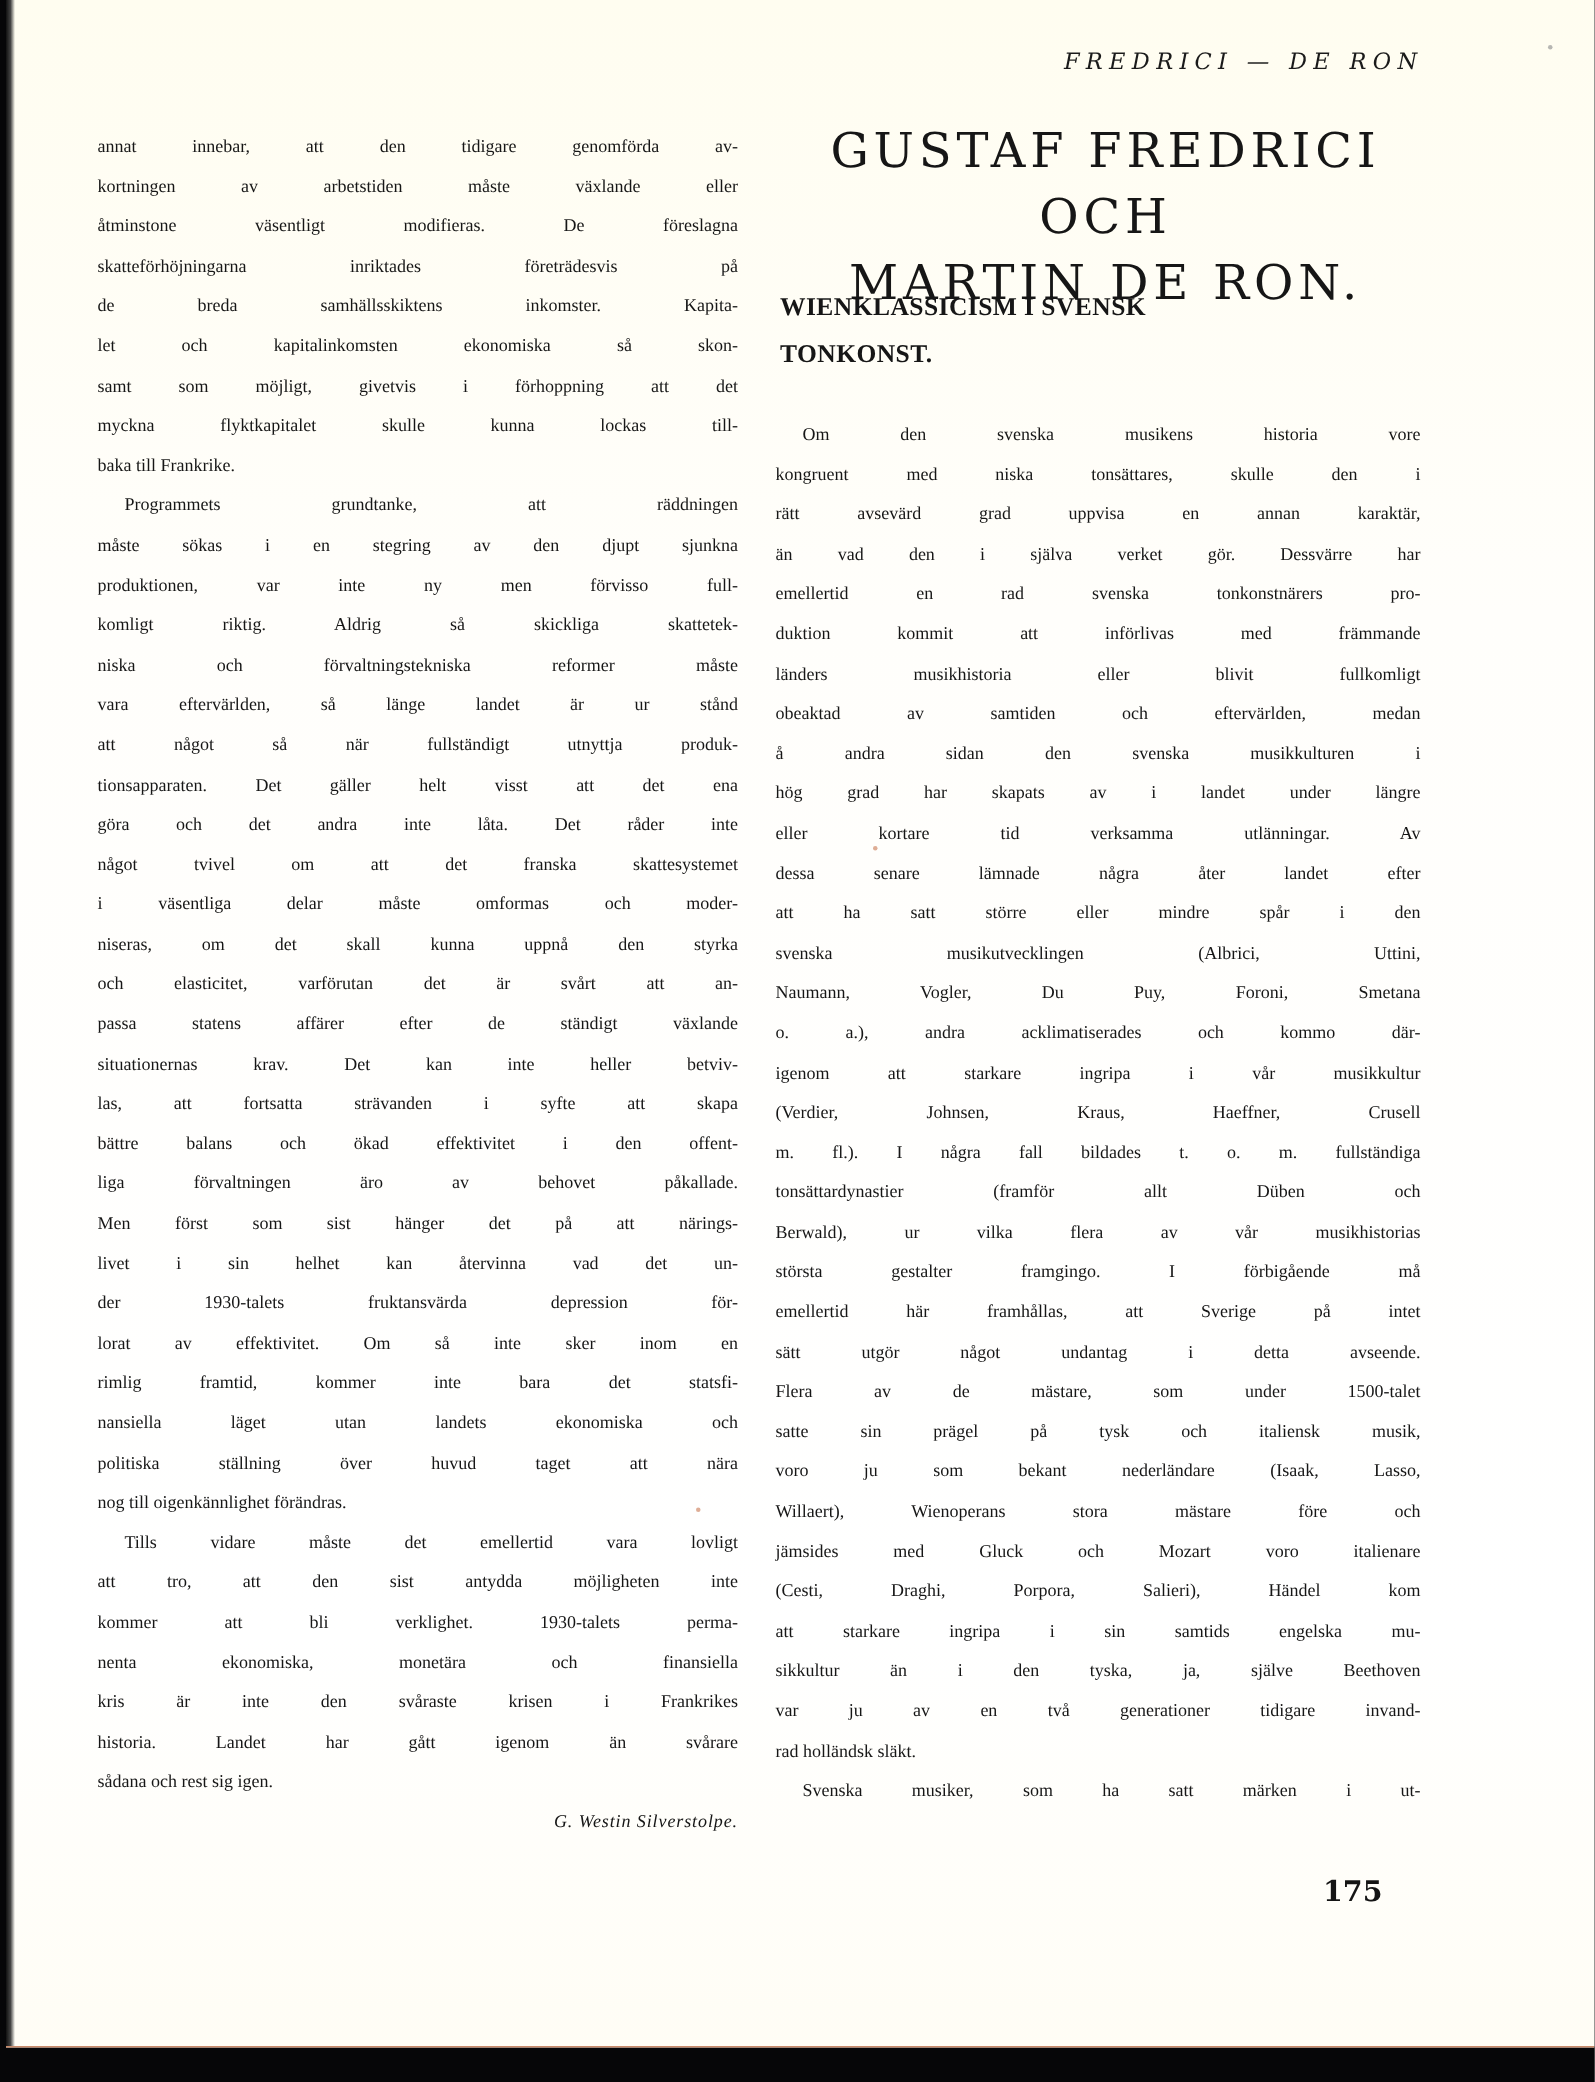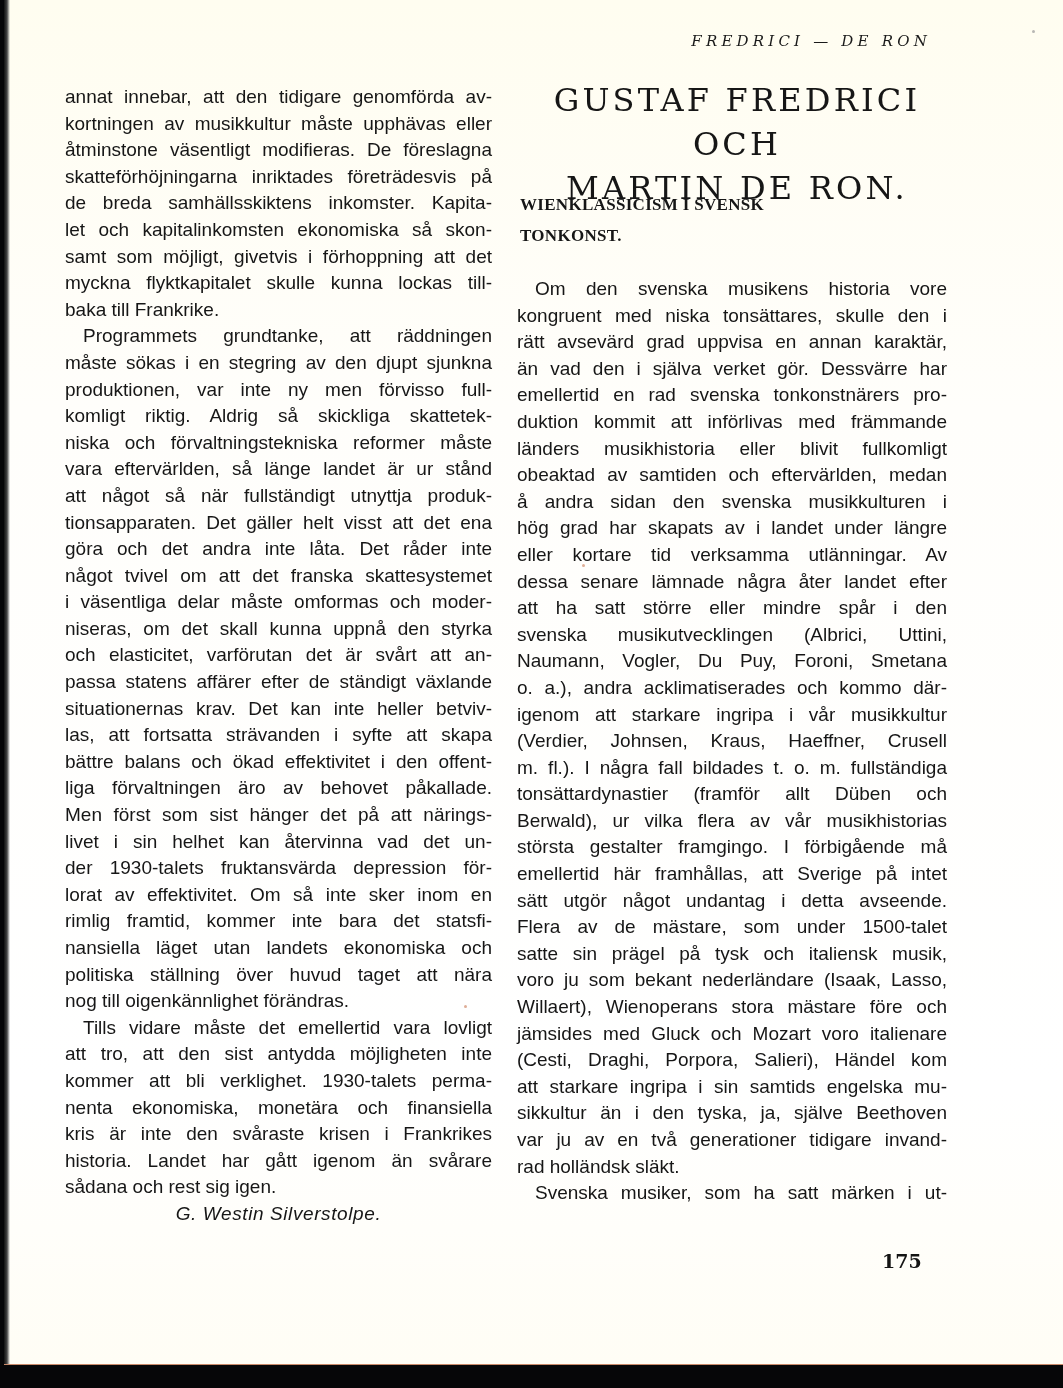--- a/index.html
+++ b/index.html
@@ -24,22 +24,22 @@
       border-bottom: 1px solid #c98a6a;
     }
     .left-shadow {
       position: absolute;
       left: 0; top: 0;
       width: 6px; height: 1364px;
       background: linear-gradient(90deg, #111 0%, #444 50%, rgba(255,255,255,0) 100%);
     }
     .col {
       position: absolute;
-      font-family: Liberation Sans, sans-serif;
-      font-size: 19px;
+      font-family: Liberation Serif, serif;
+      font-size: 12px;
       line-height: 26.6px;
       color: #161616;
       text-align: justify;
       hyphens: manual;
     }
     .col-left {
       left: 61px;
       top: 84px;
       width: 427px;
     }
@@ -56,28 +56,28 @@
       height: 26.6px;
     }
     .line.last {
       text-align-last: left;
     }
     .line.indent {
       padding-left: 18px;
     }
     .signature {
       display: block;
-      text-align: center;
+      text-align: right;
       font-style: italic;
       letter-spacing: 0.6px;
       height: 26.6px;
     }
     .running-head {
       position: absolute;
-      right: 132px;
+      right: 114px;
       top: 32px;
       font-family: "DejaVu Serif", "Liberation Serif", serif;
       font-style: italic;
       font-size: 15px;
       letter-spacing: 4.2px;
       color: #1a1a1a;
     }
     .title {
       position: absolute;
       left: 513px;
@@ -125,21 +125,21 @@
 <body>
 
 <div class="page">
   <div class="left-shadow"></div>
 
   <div class="running-head">FREDRICI — DE RON</div>
 
   <div class="col col-left">
     <div>
       <span class="line">annat innebar, att den tidigare genomförda av-</span>
-      <span class="line">kortningen av musikkultur måste upphävas eller</span>
+      <span class="line">kortningen av arbetstiden måste växlande eller</span>
       <span class="line">åtminstone väsentligt modifieras. De föreslagna</span>
       <span class="line">skatteförhöjningarna inriktades företrädesvis på</span>
       <span class="line">de breda samhällsskiktens inkomster. Kapita-</span>
       <span class="line">let och kapitalinkomsten ekonomiska så skon-</span>
       <span class="line">samt som möjligt, givetvis i förhoppning att det</span>
       <span class="line">myckna flyktkapitalet skulle kunna lockas till-</span>
       <span class="line last">baka till Frankrike.</span>
     </div>
     <div>
       <span class="line indent">Programmets grundtanke, att räddningen</span>

